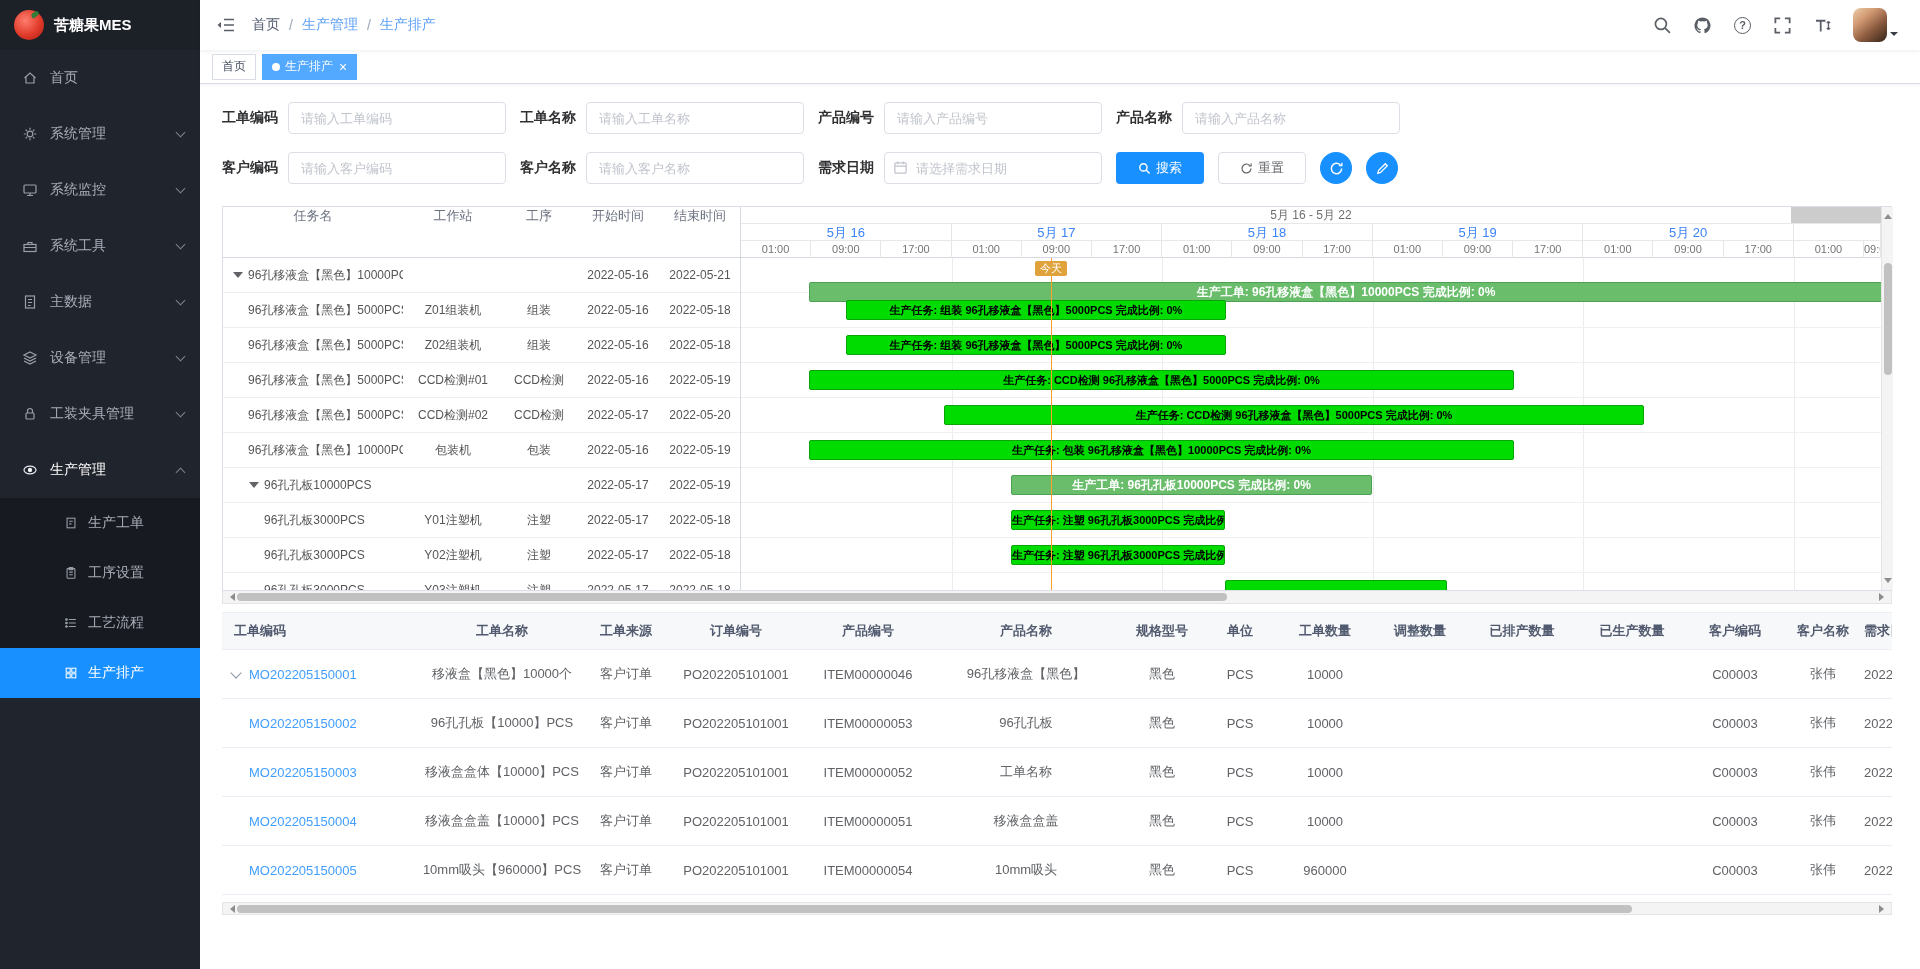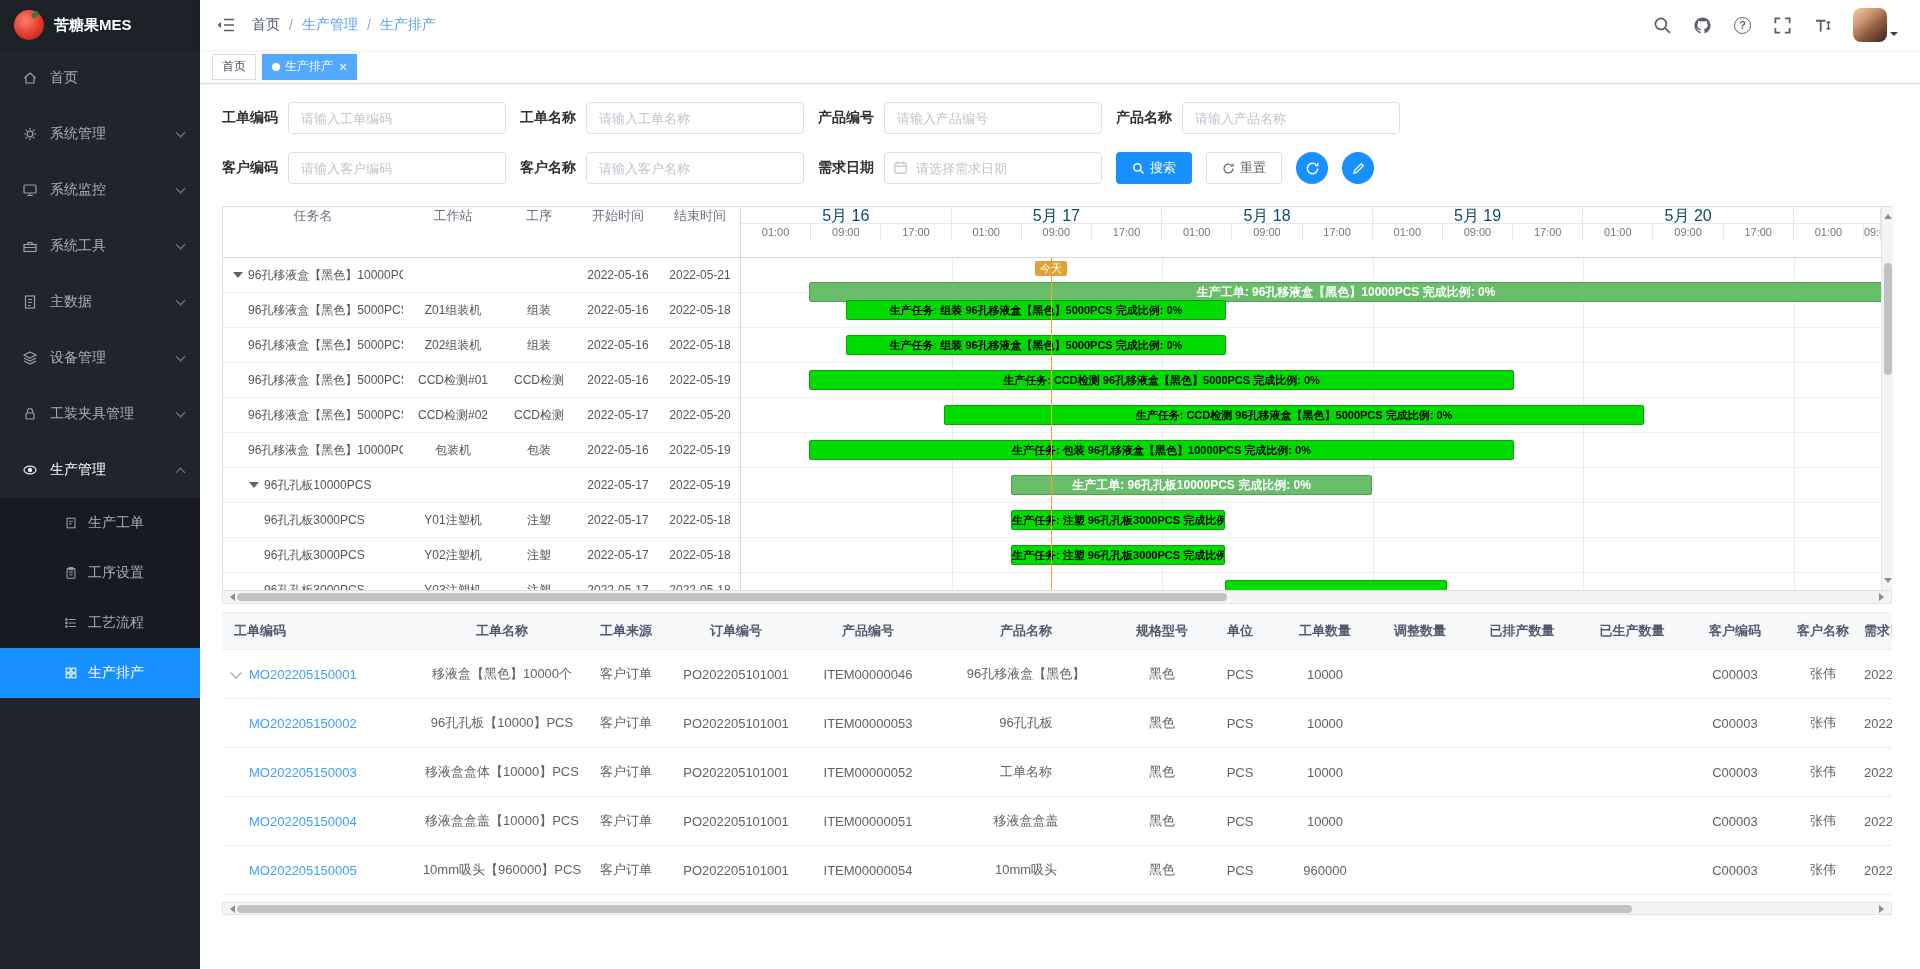--- a/index.html
+++ b/index.html
@@ -52,21 +52,21 @@
   
   .filters{padding:18px 0 0 22px}
   .f-row{display:flex;align-items:center;margin-bottom:18px}
   .f-group{display:flex;align-items:center;margin-right:14px}
   .f-label{font-weight:700;font-size:14px;color:#303133;margin-right:10px;white-space:nowrap}
   .f-input{width:218px;height:32px;border:1px solid #dcdfe6;border-radius:4px;padding:0 12px;font-size:13px;color:#606266;outline:none;background:#fff;font-family:inherit}
   .f-input::placeholder{color:#c0c4cc}
   .date-wrap{position:relative}
   .date-wrap .f-input{padding-left:31px}
   .cal-ic{position:absolute;left:9px;top:8px;width:15px;height:15px;color:#c0c4cc}
-  .btn{height:32px;border:1px solid transparent;border-radius:4px;font-size:13px;display:inline-flex;align-items:center;gap:5px;padding:0 15px;cursor:pointer;font-family:inherit}
+  .btn{height:32px;border:1px solid transparent;border-radius:4px;font-size:13px;display:inline-flex;align-items:center;gap:5px;padding:0 21px;cursor:pointer;font-family:inherit}
   .btn svg{width:13px;height:13px}
   .btn-primary{background:var(--primary,#1890ff);color:#fff}
   .btn-plain{background:#fff;border-color:#dcdfe6;color:#606266;margin-left:14px}
   .btn-circle{width:32px;height:32px;border-radius:50%;border:none;background:var(--primary,#1890ff);color:#fff;display:flex;align-items:center;justify-content:center;margin-left:14px;cursor:pointer}
   .btn-circle svg{width:15px;height:15px}
 
   
   .gantt{margin:4px 0 0 22px;width:1670px}
   .gantt-main{display:flex;border:1px solid #dcdfe6;height:385px;background:#fff}
   .g-grid{width:518px;flex-shrink:0;border-right:1px solid #d5d9e0;overflow:hidden}
@@ -80,21 +80,21 @@
   .name.lvl0{padding-left:10px}
   .name.lvl1{padding-left:26px}
   .tree-arrow{width:0;height:0;border:5px solid transparent;border-top:6px solid #606266;margin:5px 5px 0 0;flex-shrink:0}
   .g-timeline{width:1140px;position:relative;overflow:hidden;flex-shrink:0}
   .g-scale{height:51px;border-bottom:1px solid #d5d9e0;position:relative;color:#757575}
   .tier{height:17px;border-bottom:1px solid #e8e8e8;position:relative;white-space:nowrap;overflow:hidden;font-size:11px}
   .tier:last-child{border-bottom:none}
   .week-label{position:absolute;left:0;width:1140px;text-align:center;font-size:12px;color:#6f6f6f;line-height:17px}
   .scale-end{position:absolute;right:0;top:0;height:16px;background:#cccccc}
   .sc-cell{display:inline-block;height:17px;line-height:17px;text-align:center;border-right:1px solid #e6e6e6;overflow:hidden;vertical-align:top}
-  .sc-day{font-size:16px;color:#0c4a6e}
+  .sc-day{font-size:13px;color:#3b82f6}
   .g-body{position:relative;height:332px;overflow:hidden}
   .t-row{position:absolute;left:0;width:1140px;height:35px;border-bottom:1px solid #f0f0f0}
   .vline{position:absolute;top:0;bottom:0;width:1px;background:#ececec}
   .today-line{position:absolute;top:0;bottom:0;width:1px;background:var(--today-line,#ff9e2c);z-index:5}
   .today-badge{position:absolute;top:3px;transform:translateX(-50%);background:var(--today-badge,#e0a23a);color:#fff;font-size:11px;line-height:15px;padding:0 5px;border-radius:2px;z-index:6;white-space:nowrap}
   .bar{position:absolute;height:20px;line-height:18px;border-radius:2px;text-align:center;white-space:nowrap;overflow:hidden;z-index:2;cursor:pointer}
   .bar.project{background:var(--project-bar,#69bd6b);border:1px solid #4da152;color:#fff;font-size:12px;font-weight:600}
   .bar.task{background:var(--task-bar,#00dc00);border:1px solid #0aa30a;color:#000;font-size:11px;font-weight:700}
   .g-vscroll{width:12px;flex-shrink:0;background:#f4f4f4;border-left:1px solid #e4e4e4;display:flex;flex-direction:column;align-items:center;padding:3px 0}
   .varrow-up{width:0;height:0;border:4px solid transparent;border-bottom:5px solid #8d8d8d;margin-bottom:2px}
@@ -468,20 +468,24 @@
                 </span>
                 <span class="cell c-st">Y03注塑机</span>
                 <span class="cell c-pr">注塑</span>
                 <span class="cell c-d1">2022-05-17</span>
                 <span class="cell c-d2">2022-05-18</span>
               </div>
             </div>
         </div>
         <div class="g-timeline">
           <div class="g-scale">
+            <div class="tier">
+              <span class="week-label">5月 16 - 5月 22</span>
+              <span class="scale-end" style="width:90px"></span>
+            </div>
             <div class="tier" id="tier-days"><span class="sc-cell sc-day" style="width: 210.6px;">5月 16</span><span class="sc-cell sc-day" style="width: 210.6px;">5月 17</span><span class="sc-cell sc-day" style="width: 210.6px;">5月 18</span><span class="sc-cell sc-day" style="width: 210.6px;">5月 19</span><span class="sc-cell sc-day" style="width: 210.6px;">5月 20</span><span class="sc-cell sc-day" style="width: 87px;"></span></div>
             <div class="tier" id="tier-hours"><span class="sc-cell" style="width: 70.2px;">01:00</span><span class="sc-cell" style="width: 70.2px;">09:00</span><span class="sc-cell" style="width: 70.2px;">17:00</span><span class="sc-cell" style="width: 70.2px;">01:00</span><span class="sc-cell" style="width: 70.2px;">09:00</span><span class="sc-cell" style="width: 70.2px;">17:00</span><span class="sc-cell" style="width: 70.2px;">01:00</span><span class="sc-cell" style="width: 70.2px;">09:00</span><span class="sc-cell" style="width: 70.2px;">17:00</span><span class="sc-cell" style="width: 70.2px;">01:00</span><span class="sc-cell" style="width: 70.2px;">09:00</span><span class="sc-cell" style="width: 70.2px;">17:00</span><span class="sc-cell" style="width: 70.2px;">01:00</span><span class="sc-cell" style="width: 70.2px;">09:00</span><span class="sc-cell" style="width: 70.2px;">17:00</span><span class="sc-cell" style="width: 70.2px;">01:00</span><span class="sc-cell" style="width: 16.8px;">09:00</span></div>
           </div>
           <div class="g-body" id="timeline-body">
               <div class="vline" style="left: 210.6px;"></div>
               <div class="vline" style="left: 421.2px;"></div>
               <div class="vline" style="left: 631.8px;"></div>
               <div class="vline" style="left: 842.4px;"></div>
               <div class="vline" style="left: 1053px;"></div>
               <div class="t-row" style="top: 0px;"></div>

